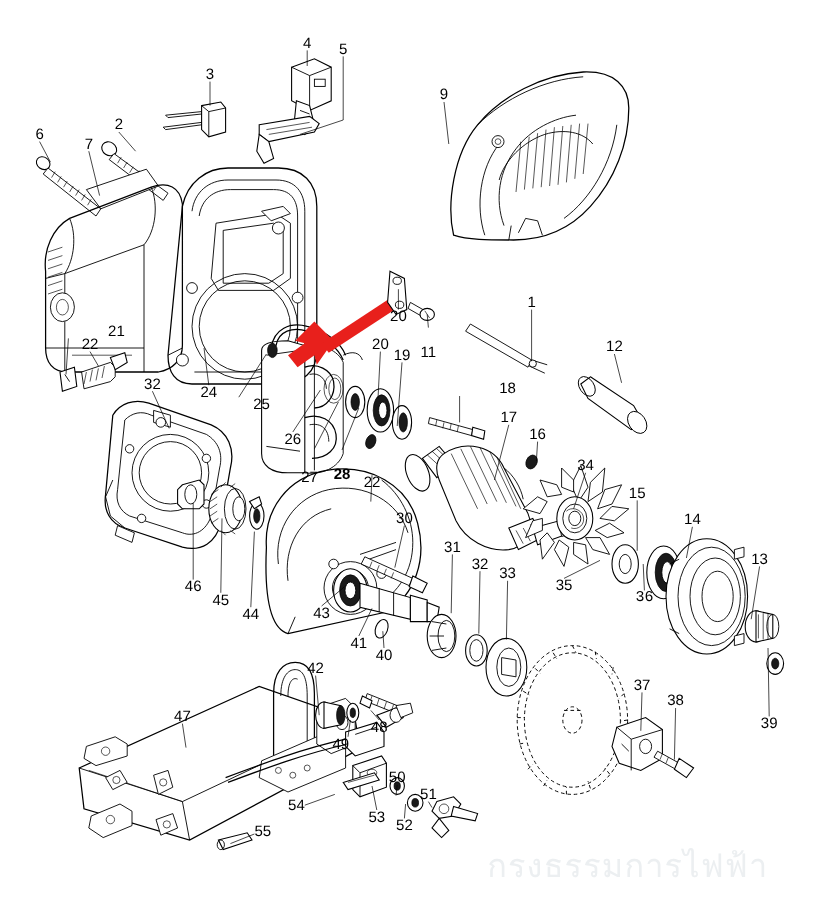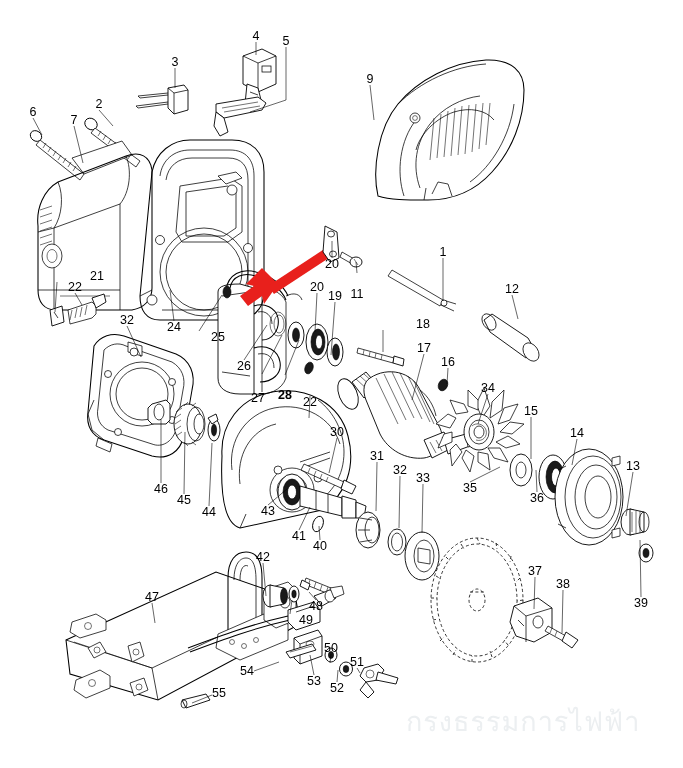--- a/index.html
+++ b/index.html
@@ -665,33 +665,33 @@
       <div class="lbl" style="left: 244px; top: 366px;">26</div>
       <div class="lbl" style="left: 258px; top: 380px; margin-top: 18px;">27</div>
       <div class="lbl" style="left: 285px; top: 395px; font-weight: bold;">28</div>
       <div class="lbl" style="left: 310px; top: 402px;">22</div>
       <div class="lbl" style="left: 337px; top: 432px;">30</div>
       <div class="lbl" style="left: 377px; top: 456px;">31</div>
       <div class="lbl" style="left: 400px; top: 470px;">32</div>
       <div class="lbl" style="left: 423px; top: 478px;">33</div>
       <div class="lbl" style="left: 488px; top: 388px;">34</div>
       <div class="lbl" style="left: 470px; top: 488px;">35</div>
-      <div class="lbl" style="left: 537px; top: 498px;">36</div>
+      <div class="lbl" style="left: 537px; top: 498px; font-family: Liberation Mono, monospace;">36</div>
       <div class="lbl" style="left: 535px; top: 571px;">37</div>
       <div class="lbl" style="left: 563px; top: 584px;">38</div>
       <div class="lbl" style="left: 641px; top: 603px;">39</div>
       <div class="lbl" style="left: 320px; top: 546px;">40</div>
       <div class="lbl" style="left: 299px; top: 536px;">41</div>
       <div class="lbl" style="left: 268px; top: 511px;">43</div>
       <div class="lbl" style="left: 209px; top: 512px;">44</div>
       <div class="lbl" style="left: 184px; top: 500px;">45</div>
       <div class="lbl" style="left: 161px; top: 489px;">46</div>
       <div class="lbl" style="left: 152px; top: 597px;">47</div>
       <div class="lbl" style="left: 316px; top: 606px;">48</div>
-      <div class="lbl" style="left: 306px; top: 620px;">49</div>
+      <div class="lbl" style="left: 284px; top: 620px;">49</div>
       <div class="lbl" style="left: 331px; top: 648px;">50</div>
       <div class="lbl" style="left: 357px; top: 662px;">51</div>
       <div class="lbl" style="left: 337px; top: 688px;">52</div>
       <div class="lbl" style="left: 314px; top: 681px;">53</div>
       <div class="lbl" style="left: 247px; top: 671px;">54</div>
       <div class="lbl" style="left: 219px; top: 693px;">55</div>
       <div class="lbl" style="left: 263px; top: 557px;">42</div>
     </div>
 
   <div id="watermark">กรงธรรมการไฟฟ้า</div>

